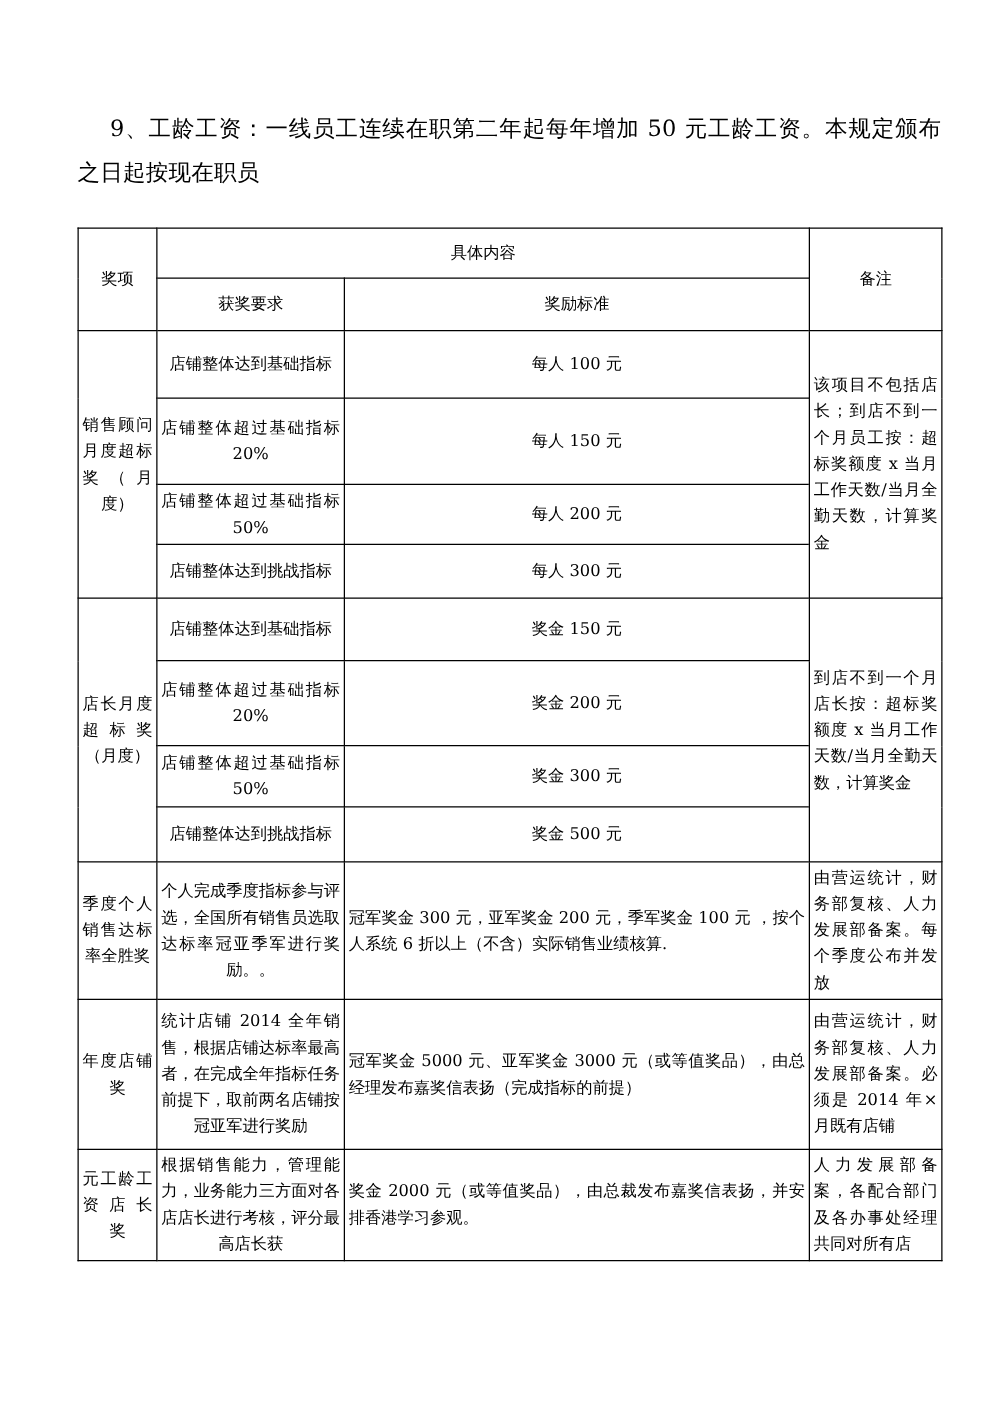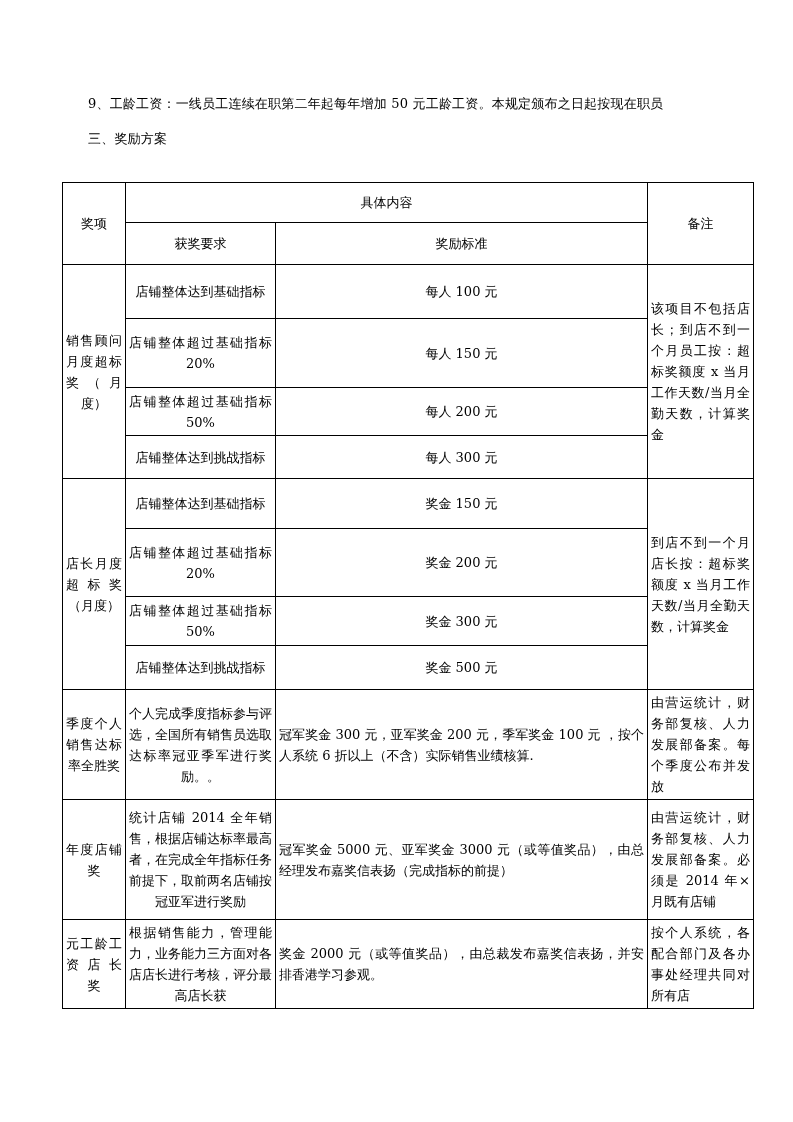--- a/index.html
+++ b/index.html
@@ -23,21 +23,21 @@
   }
 
   
   .intro {
     position: absolute;
     left: 62px;
     top: 86px;
     width: 691px;
   }
   .para {
-    font-size: 13px;
+    font-size: 18px;
     line-height: 35px;
     text-align: justify;
     text-justify: inter-ideograph;
     letter-spacing: 0.2px;
   }
   .para-indent { text-indent: 26px; }
   .para-section { padding-left: 26px; }
 
   
   table.award-table {
@@ -110,23 +110,20 @@
 </style>
 </head>
 <body>
 
 <div class="page">
 
   <div class="intro">
     <div class="para para-indent">
       <span>9、工龄工资：一线员工连续在职第二年起每年增加 50 元工龄工资。本规定颁布之日起按现在职员</span>
     </div>
-    <div class="para para-section">
-      <span>三、奖励方案</span>
-    </div>
   </div>
 
   <table class="award-table">
     <colgroup>
       <col class="col-award">
       <col class="col-req">
       <col class="col-std">
       <col class="col-remark">
     </colgroup>
     <tbody>
@@ -190,18 +187,18 @@
         <td class="award-name" style="height:120px">年度店铺奖</td>
         <td class="req-long" style="height:120px">统计店铺 2014 全年销售，根据店铺达标率最高者，在完成全年指标任务前提下，取前两名店铺按冠亚军进行奖励</td>
         <td class="std-cell" style="height:120px">冠军奖金 5000 元、亚军奖金 3000 元（或等值奖品），由总经理发布嘉奖信表扬（完成指标的前提）</td>
         <td class="remark-cell" style="height:120px">由营运统计，财务部复核、人力发展部备案。必须是 2014 年×月既有店铺</td>
       </tr>
 
       <tr>
         <td class="award-name" style="height:87px">元工龄工资 店 长奖</td>
         <td class="req-long" style="height:87px">根据销售能力，管理能力，业务能力三方面对各店店长进行考核，评分最高店长获</td>
         <td class="std-cell" style="height:87px">奖金 2000 元（或等值奖品），由总裁发布嘉奖信表扬，并安排香港学习参观。</td>
-        <td class="remark-cell" style="height:87px">按个人系统，各配合部门及各办事处经理共同对所有店</td>
+        <td class="remark-cell" style="height:87px">人力发展部备案，各配合部门及各办事处经理共同对所有店</td>
       </tr>
     </tbody>
   </table>
 
 </div>
 
 </body></html>

